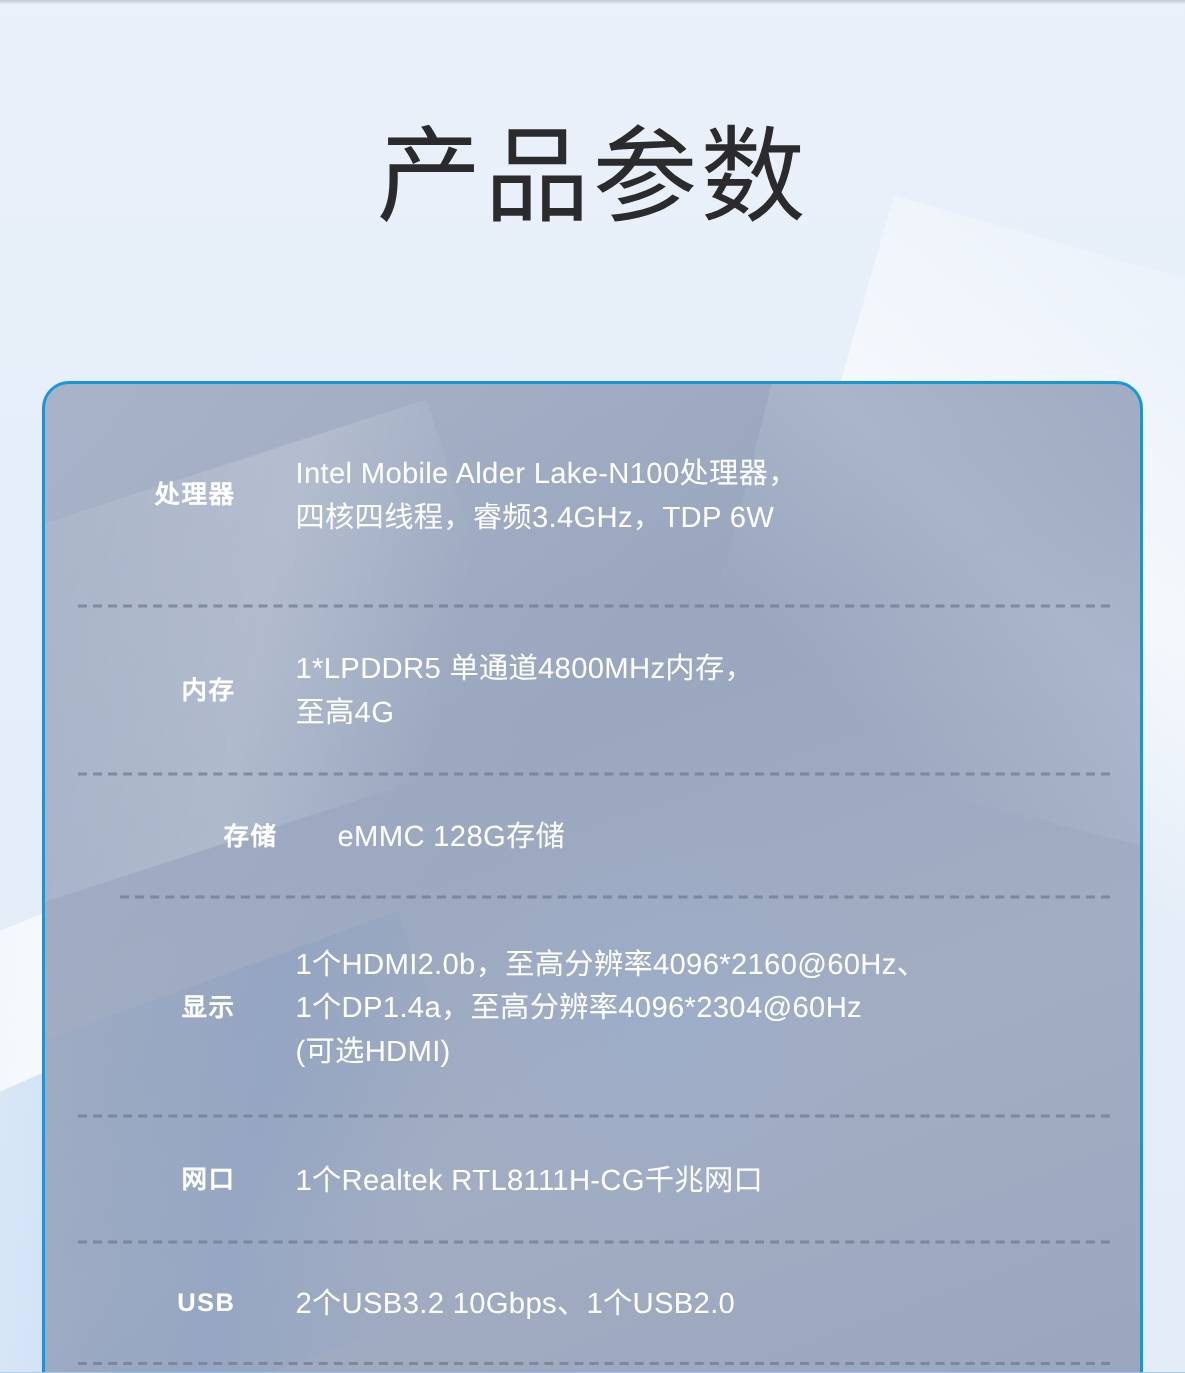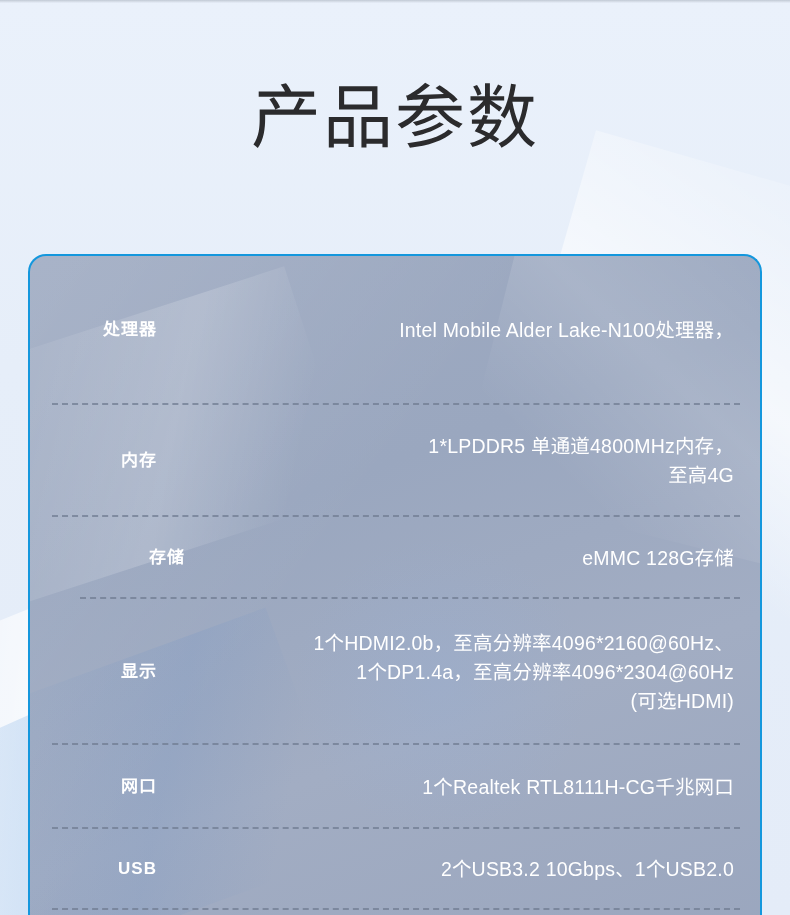--- a/index.html
+++ b/index.html
@@ -153,21 +153,20 @@
   }
 
   .row-value {
     flex: 1 1 auto;
     padding-left: 22px;
     font-size: 19.5px;
     line-height: 29px;
     color: #ffffff;
     font-weight: 400;
     letter-spacing: .2px;
-    text-align: right;
   }
   .row-value .vline { display: block; white-space: nowrap; }
 
   
   .r-cpu      { height: 149px; }
   .r-memory   { height: 112px; }
   .r-storage  { height: 82px; margin-left: 28px;  }
   .r-display  { height: 146px; }
   .r-lan      { height: 84px;  }
   .r-usb      { height: 81px;  }
@@ -190,20 +189,21 @@
     <div class="panel-sheen b"></div>
     <div class="panel-sheen c"></div>
     <div class="panel-sheen d"></div>
 
     <div class="rows">
 
       <div class="spec-row r-cpu">
         <div class="row-label">处理器</div>
         <div class="row-value">
           <span class="vline">Intel Mobile Alder Lake-N100处理器，</span>
+          <span class="vline">四核四线程，睿频3.4GHz，TDP 6W</span>
         </div>
         <div class="divider"></div>
       </div>
 
       <div class="spec-row r-memory">
         <div class="row-label">内存</div>
         <div class="row-value">
           <span class="vline">1*LPDDR5 单通道4800MHz内存，</span>
           <span class="vline">至高4G</span>
         </div>

